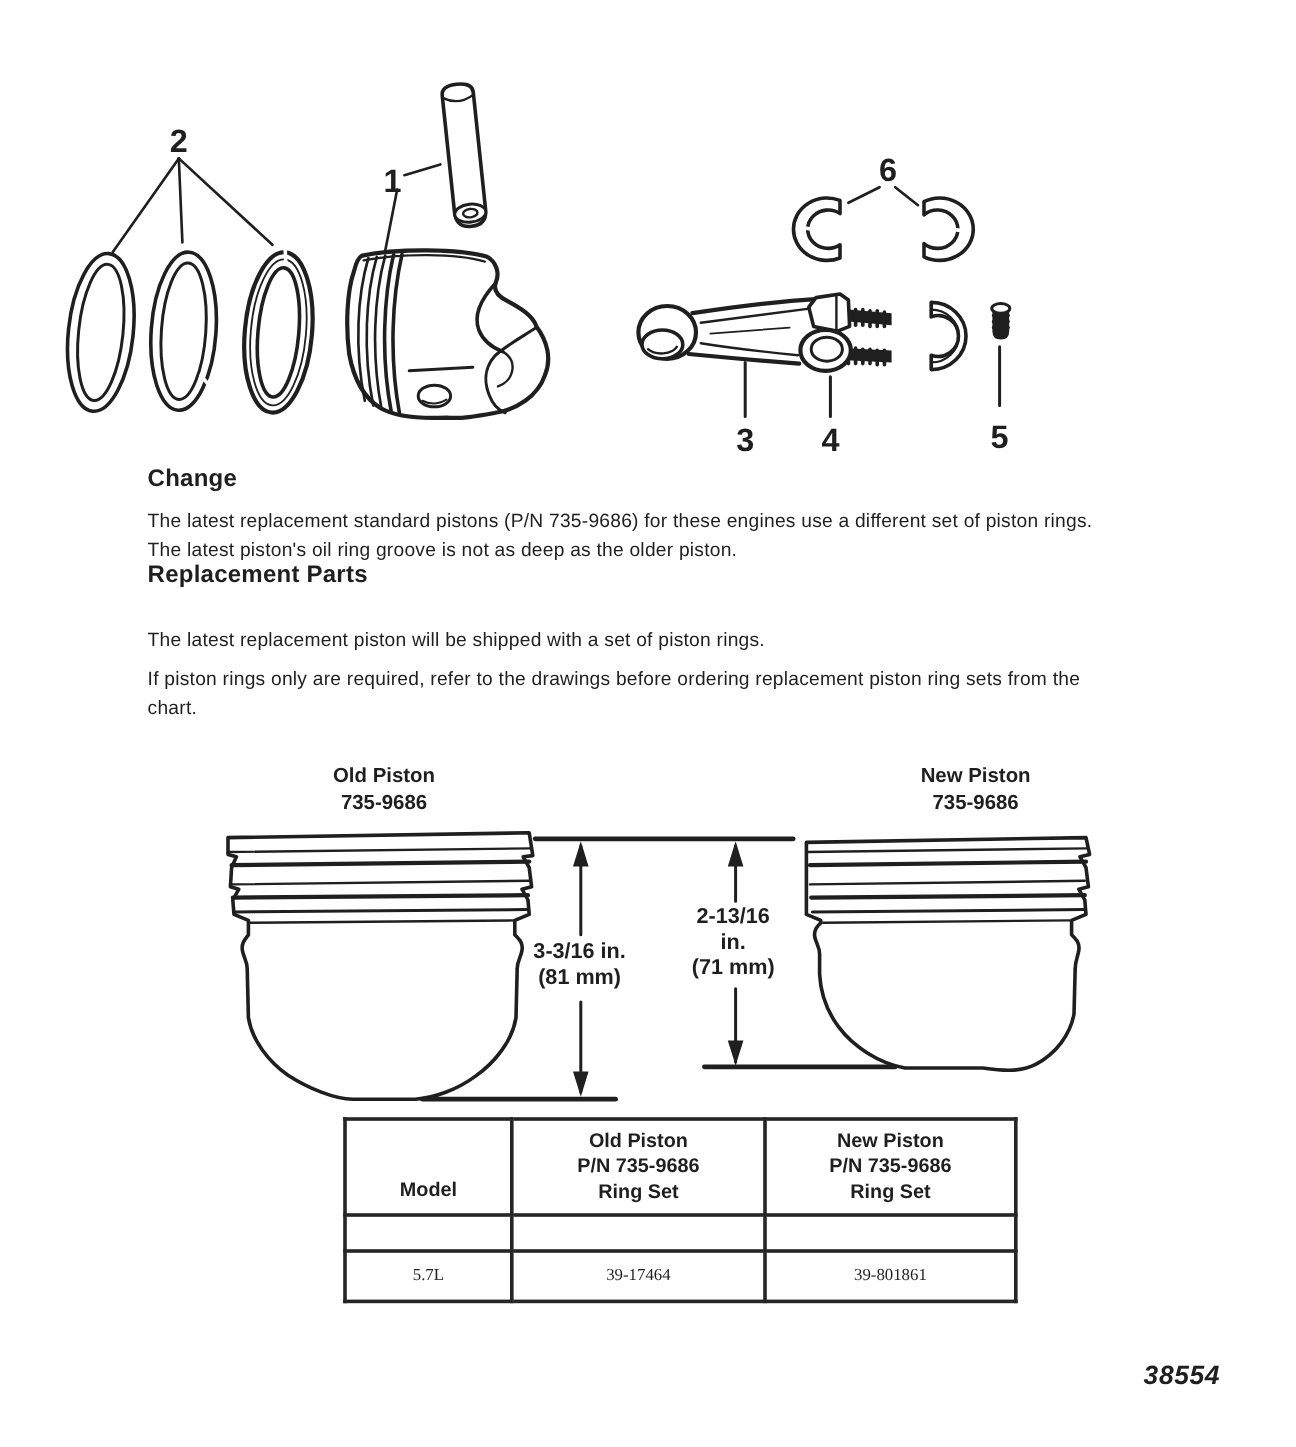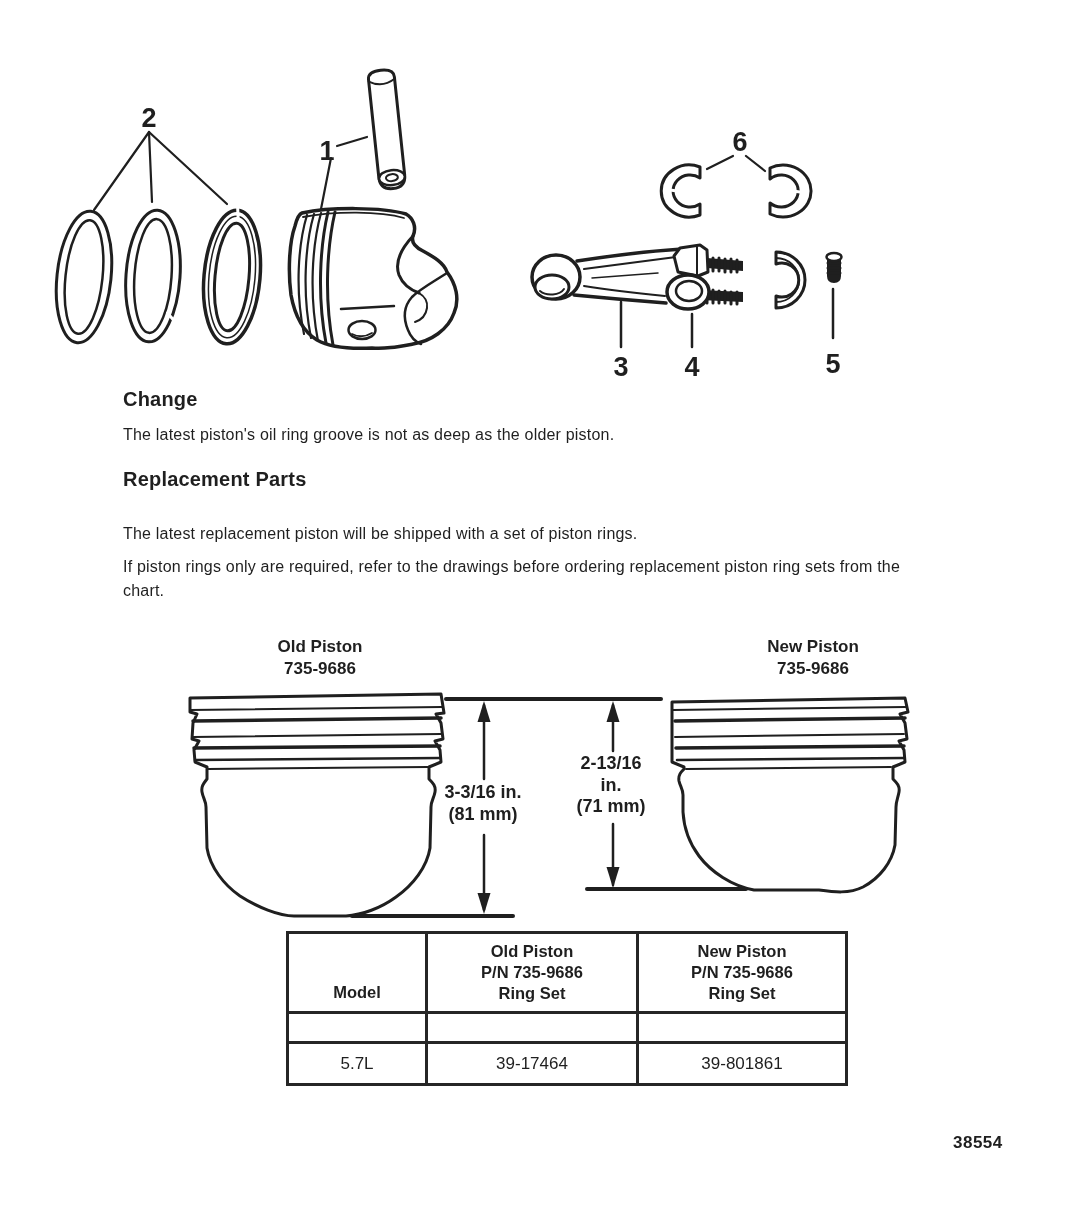--- a/index.html
+++ b/index.html
@@ -23,23 +23,23 @@
   .dim{font-weight:bold;font-size:18px;line-height:21.5px;text-align:center;}
   .dim span{display:block;}
   table.ring{border-collapse:collapse;table-layout:fixed;}
   table.ring th, table.ring td{border:3px solid #262626;padding:0;text-align:center;
     font-family:"Liberation Sans",sans-serif;color:#1f1f1f;}
   tr.hdr{height:80px;}
   tr.hdr th{font-weight:bold;font-size:16.5px;line-height:21px;}
   th.model-h{vertical-align:bottom;padding-bottom:8px!important;}
   tr.spacer{height:30px;}
   tr.datarow{height:42px;}
-  tr.datarow td{font-size:17px;}
+  tr.datarow td{font-size:14px;font-family:Liberation Serif, serif;}
   .hl{display:block;}
-  .fignum{font-weight:bold;font-size:17px;letter-spacing:0.5px;}
+  .fignum{font-weight:bold;font-size:22px;letter-spacing:0.5px;font-style:italic;}
 </style>
 </head>
 <body>
 
 <div class="page">
 
   <svg class="art" width="1080" height="1206" viewBox="0 0 1080 1206">
 
     <g>
 
@@ -206,20 +206,21 @@
       <line x1="613" y1="705" x2="613" y2="751" class="s25"></line>
       <line x1="613" y1="824" x2="613" y2="885" class="s25"></line>
       <polygon class="ink" points="613,701 606.5,722 619.5,722"></polygon>
       <polygon class="ink" points="613,888 606.5,867 619.5,867"></polygon>
     </g>
   </svg>
 
   <div class="abs heading" style="left:123px;top:388px;">Change</div>
 
   <div class="abs" style="left:123px;top:423px;">
+    <span class="bodyline">The latest replacement standard pistons (P/N 735-9686) for these engines use a different set of piston rings.</span>
     <span class="bodyline">The latest piston's oil ring groove is not as deep as the older piston.</span>
   </div>
 
   <div class="abs heading" style="left:123px;top:468px;">Replacement Parts</div>
 
   <div class="abs" style="left:123px;top:555px;">
     <span class="bodyline">If piston rings only are required, refer to the drawings before ordering replacement piston ring sets from the</span>
     <span class="bodyline">chart.</span>
   </div>
 

